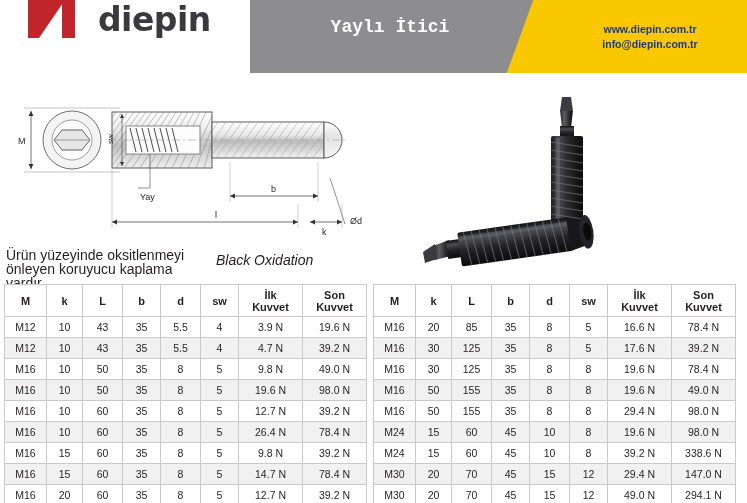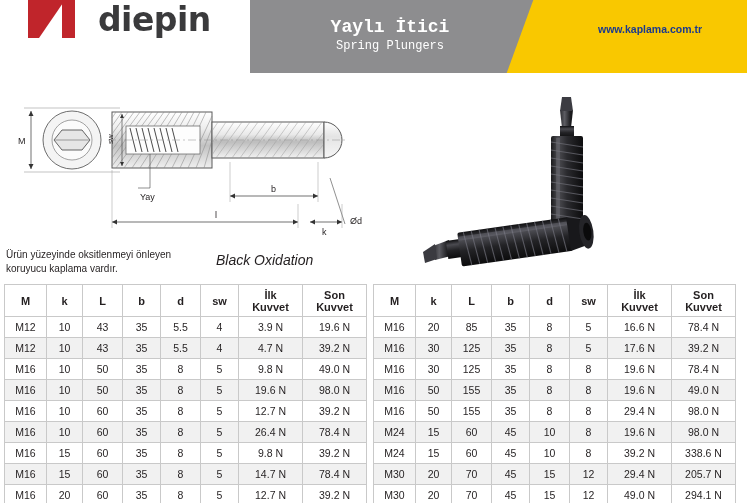--- a/index.html
+++ b/index.html
@@ -102,21 +102,21 @@
 
   
   .drawing {
     position: absolute; left: 0; top: 78px;
     width: 380px; height: 175px;
   }
   .note {
     position: absolute;
     left: 6px; top: 248px;
     width: 200px;
-    font-size: 10px;
+    font-size: 14px;
     color: #231f20;
     line-height: 14px;
   }
   .blackox {
     position: absolute;
     left: 216px; top: 252px;
     font-size: 14px;
     font-style: italic;
     color: #231f20;
     font-weight: 400;
@@ -179,25 +179,25 @@
     <div class="logo-mark">
       <div class="bar b1"></div>
       <div class="logo-tri"></div>
       <div class="logo-tri2"></div>
     </div>
     <div class="logo-word">diepin</div>
   </div>
 
   <div class="hdr-title">
     <div class="t1">Yaylı İtici</div>
-    <div class="t2">Spring Plungers</div>
   </div>
 
   <div class="hdr-contact">
-    <div>www.kaplama.com.tr</div>
+    <div>www.diepin.com.tr</div>
+    <div>info@diepin.com.tr</div>
   </div>
 </div>
 
 <div class="drawing">
   <svg width="380" height="175" viewBox="0 0 380 175">
     <defs>
       <linearGradient id="shaftg" x1="0" y1="0" x2="0" y2="1">
         <stop offset="0" stop-color="#ffffff"></stop>
         <stop offset="0.35" stop-color="#e9e9e9"></stop>
         <stop offset="0.55" stop-color="#bdbdbd"></stop>
@@ -615,21 +615,21 @@
         <td>338.6 N</td>
       </tr>
       <tr>
         <td>M30</td>
         <td>20</td>
         <td>70</td>
         <td>45</td>
         <td>15</td>
         <td>12</td>
         <td>29.4 N</td>
-        <td>205.7 N</td>
+        <td>147.0 N</td>
       </tr>
       <tr>
         <td>M30</td>
         <td>20</td>
         <td>70</td>
         <td>45</td>
         <td>15</td>
         <td>12</td>
         <td>49.0 N</td>
         <td>294.1 N</td>

